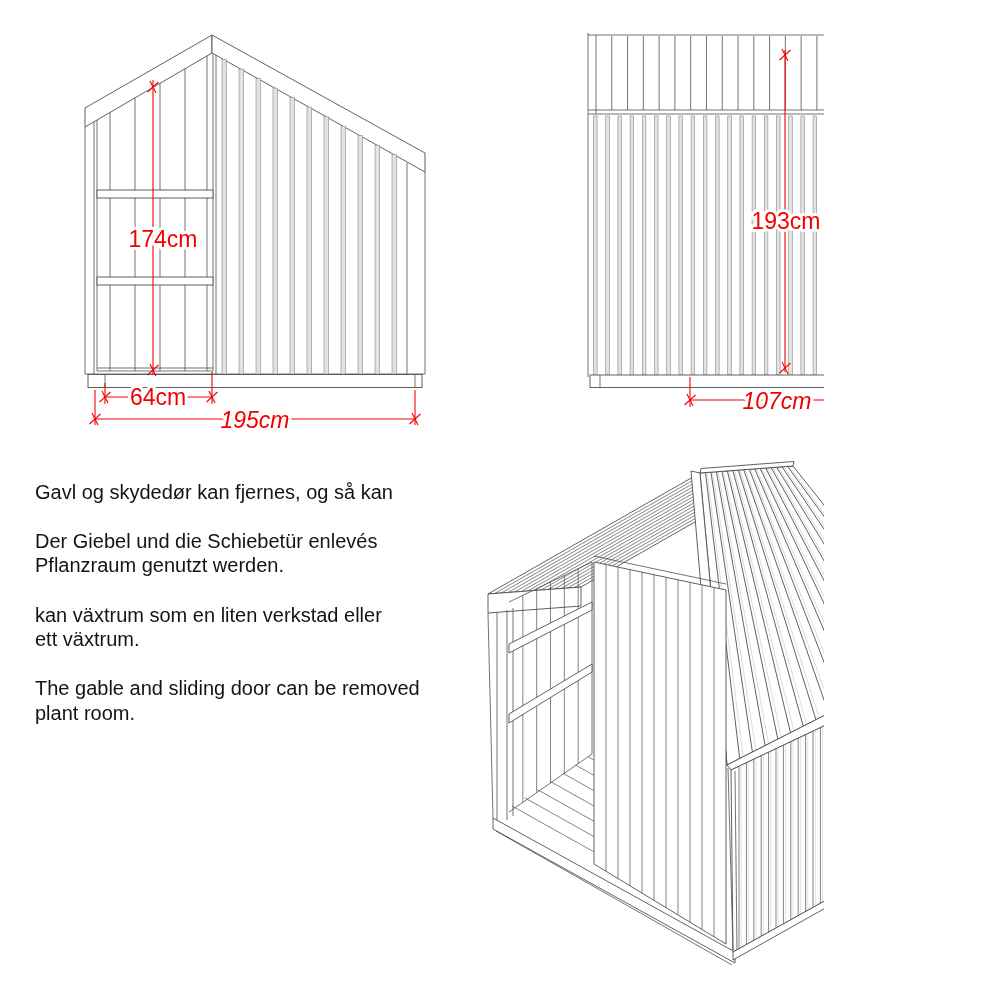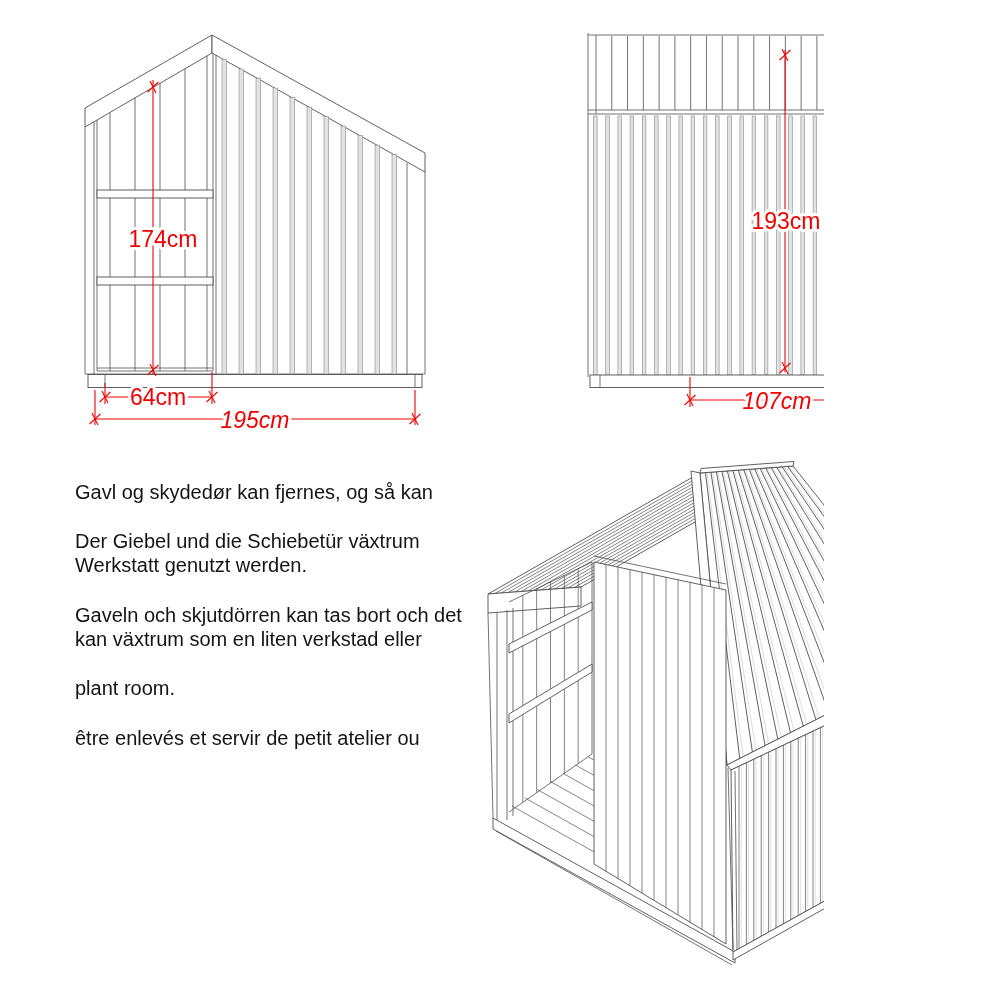--- a/index.html
+++ b/index.html
@@ -7,21 +7,21 @@
   .canvas{position:relative;width:824px;height:1000px;background:#fff;overflow:hidden;
           font-family:"Liberation Sans", sans-serif;}
   svg.sheet{position:absolute;left:0;top:0;}
   .outline{fill:#ffffff;stroke:var(--line);stroke-width:0.9;}
   .thin{stroke:var(--line);stroke-width:0.8;fill:none;}
   .red-line{stroke:var(--dim-red);stroke-width:1.1;fill:none;}
   text.dim{font-family:"Liberation Sans",sans-serif;font-size:23px;fill:var(--dim-red);
            paint-order:stroke;stroke:#ffffff;stroke-width:6px;stroke-linejoin:round;}
   text.dim.italic{font-style:italic;}
   .text-block{position:absolute;left:35px;top:455px;width:430px;color:#141414;
-              font-size:20px;line-height:24.6px;margin-left:40px;}
+              font-size:20px;line-height:24.6px;}
   .text-block p{margin:0 0 24.6px 0;}
 </style>
 </head>
 <body>
 
 <div class="canvas">
 
   <svg class="sheet" width="1000" height="1000" viewBox="0 0 1000 1000">
 
     <g>
@@ -340,30 +340,30 @@
     </g>
   </svg>
 
   <div class="text-block">
     <p>
       </p>
       <div>Gavl og skydedør kan fjernes, og så kan</div>
     <p></p>
     <p>
       </p>
-      <div>Der Giebel und die Schiebetür växtrum</div>
-      <div>Werkstatt genutzt werden.</div>
-    <p></p>
-    <p>
-      </p>
-      <div>Gaveln och skjutdörren kan tas bort och det</div>
+      <div>Der Giebel und die Schiebetür enlevés</div>
+      <div>Pflanzraum genutzt werden.</div>
+    <p></p>
+    <p>
+      </p>
       <div>kan växtrum som en liten verkstad eller</div>
-    <p></p>
-    <p>
-      </p>
+      <div>ett växtrum.</div>
+    <p></p>
+    <p>
+      </p>
+      <div>The gable and sliding door can be removed</div>
       <div>plant room.</div>
     <p></p>
     <p>
       </p>
-      <div>être enlevés et servir de petit atelier ou</div>
     <p></p>
   </div>
 </div>
 
 </body></html>

